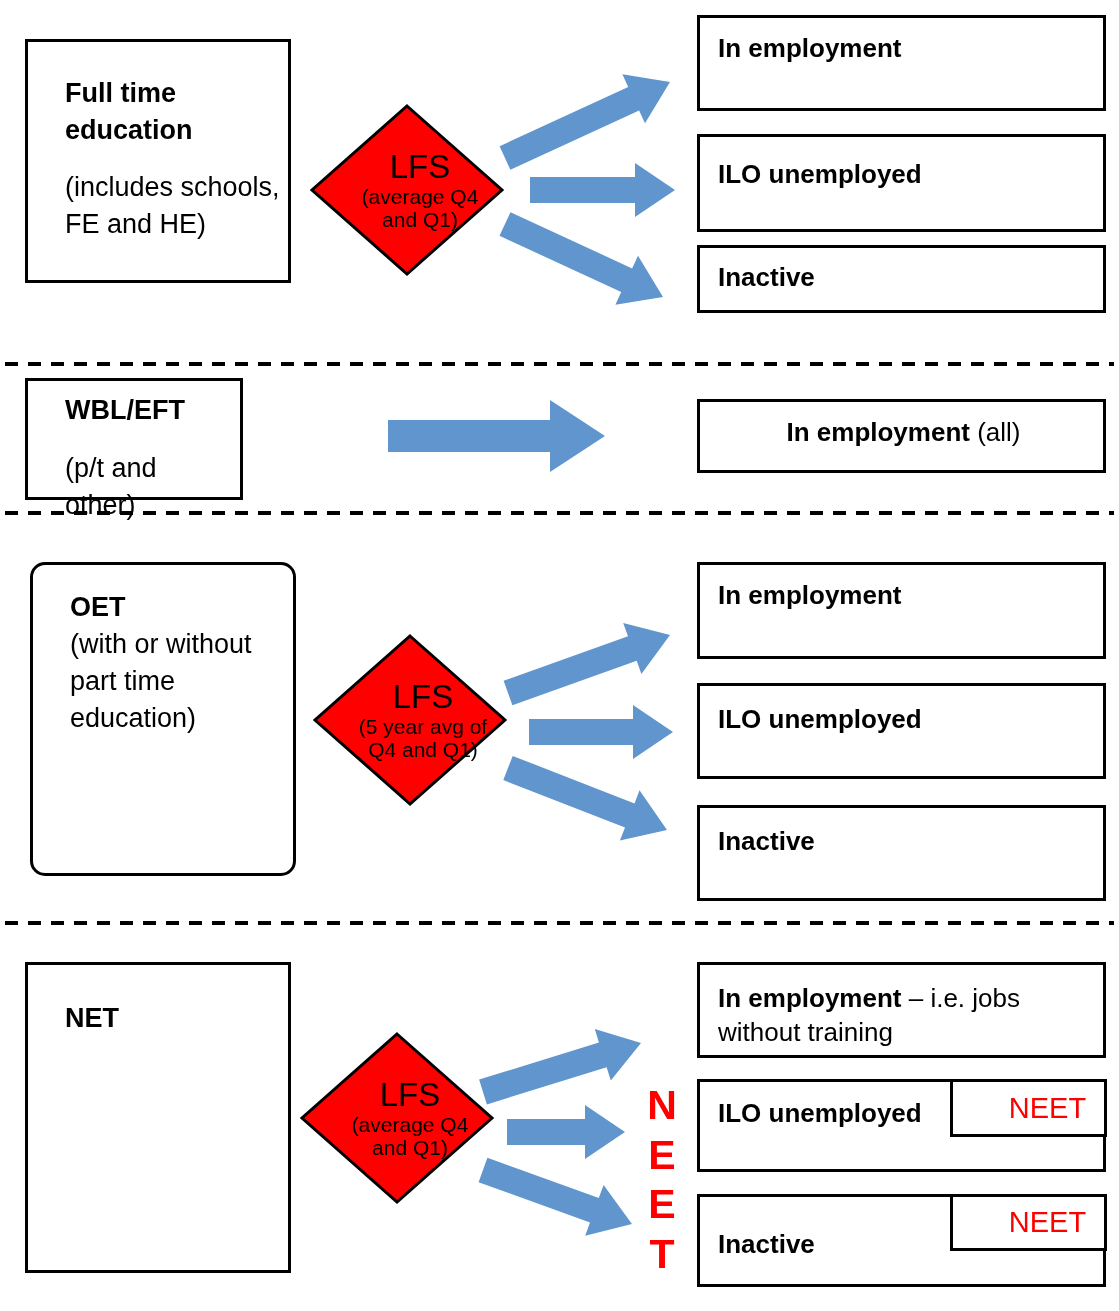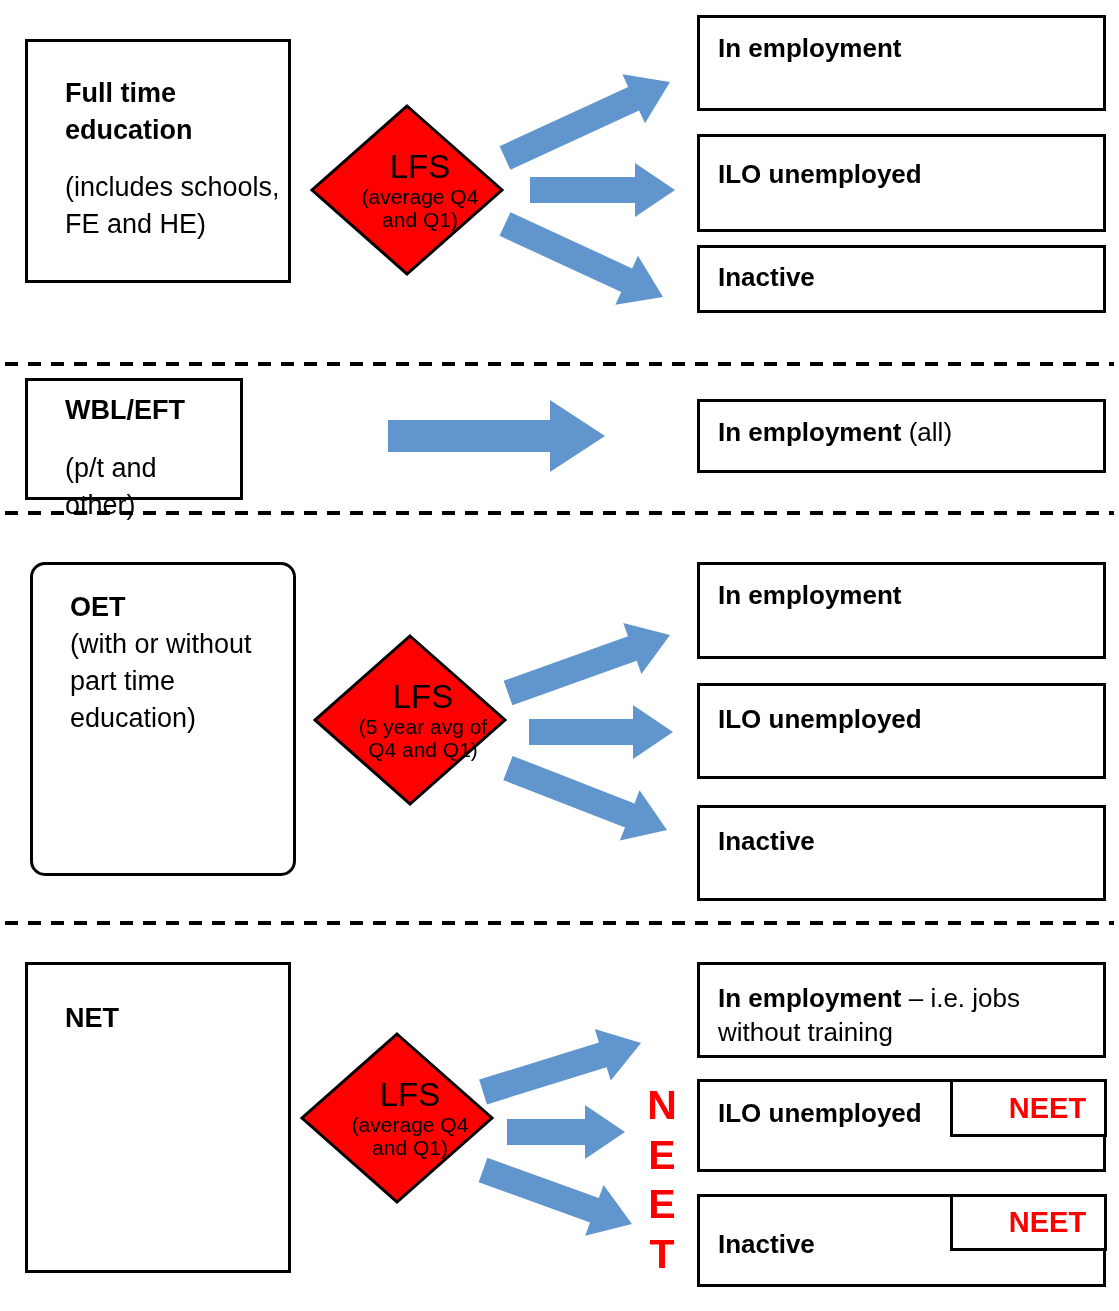--- a/index.html
+++ b/index.html
@@ -16,21 +16,21 @@
   .out-pad{padding:13px 14px 0 18px;}
   .dash{position:absolute;left:5px;width:1109px;height:4px;
         background:repeating-linear-gradient(90deg,#000 0 13px,transparent 13px 23px);}
   .diamond-wrap{position:absolute;}
   .diamond-text{position:absolute;left:13px;top:0;width:100%;height:100%;
     display:flex;flex-direction:column;align-items:center;justify-content:center;text-align:center;}
   .diamond-title{font-size:33px;line-height:36px;}
   .diamond-sub{font-size:21px;line-height:23px;}
   .neet-badge{position:absolute;border:3px solid #000;background:#fff;box-sizing:border-box;
     display:flex;align-items:center;justify-content:center;
-    font-weight:bold;font-size:29px;padding-left:38px;}
+    font-weight:normal;font-size:29px;padding-left:38px;}
   .neet-vertical{position:absolute;left:633px;top:1081px;width:58px;text-align:center;
     font-weight:bold;font-size:41px;line-height:49.5px;}
   #arrow-layer{position:absolute;left:0;top:0;}
 </style>
 </head>
 <body>
 
 <div id="canvas">
 
   <div class="box src-box" style="left:25px;top:39px;width:266px;height:244px;padding-top:33px;">
@@ -59,21 +59,21 @@
     <span class="out-label">Inactive</span>
   </div>
 
   <div class="dash" style="top:362px;"></div>
 
   <div class="box src-box" style="left:25px;top:378px;width:218px;height:122px;padding-top:11px;">
     <div class="src-title">WBL/EFT</div>
     <div class="src-sub" style="margin-top:21px;">(p/t and other)</div>
   </div>
 
-  <div class="box out-pad" style="left:697px;top:399px;width:409px;height:74px;">
+  <div class="box out-pad" style="left:697px;top:399px;width:409px;height:74px;text-align:center;">
     <span class="out-label">In employment</span><span class="out-label out-rest"> (all)</span>
   </div>
 
   <div class="dash" style="top:511px;"></div>
 
   <div class="box src-box" style="left:30px;top:562px;width:266px;height:314px;padding-top:24px;border-radius:15px;">
     <div class="src-title">OET</div>
     <div class="src-sub" style="width:215px;margin-top:0;">(with or without part time education)</div>
   </div>
 

